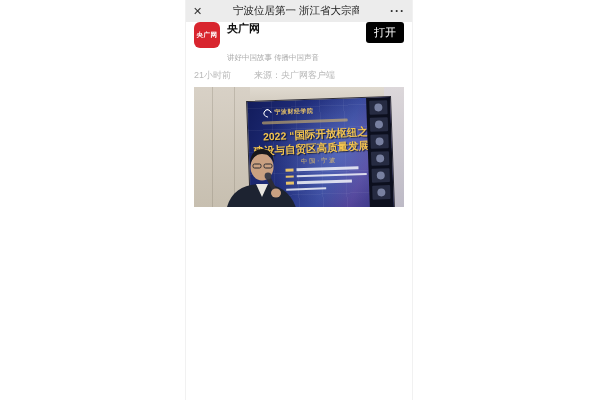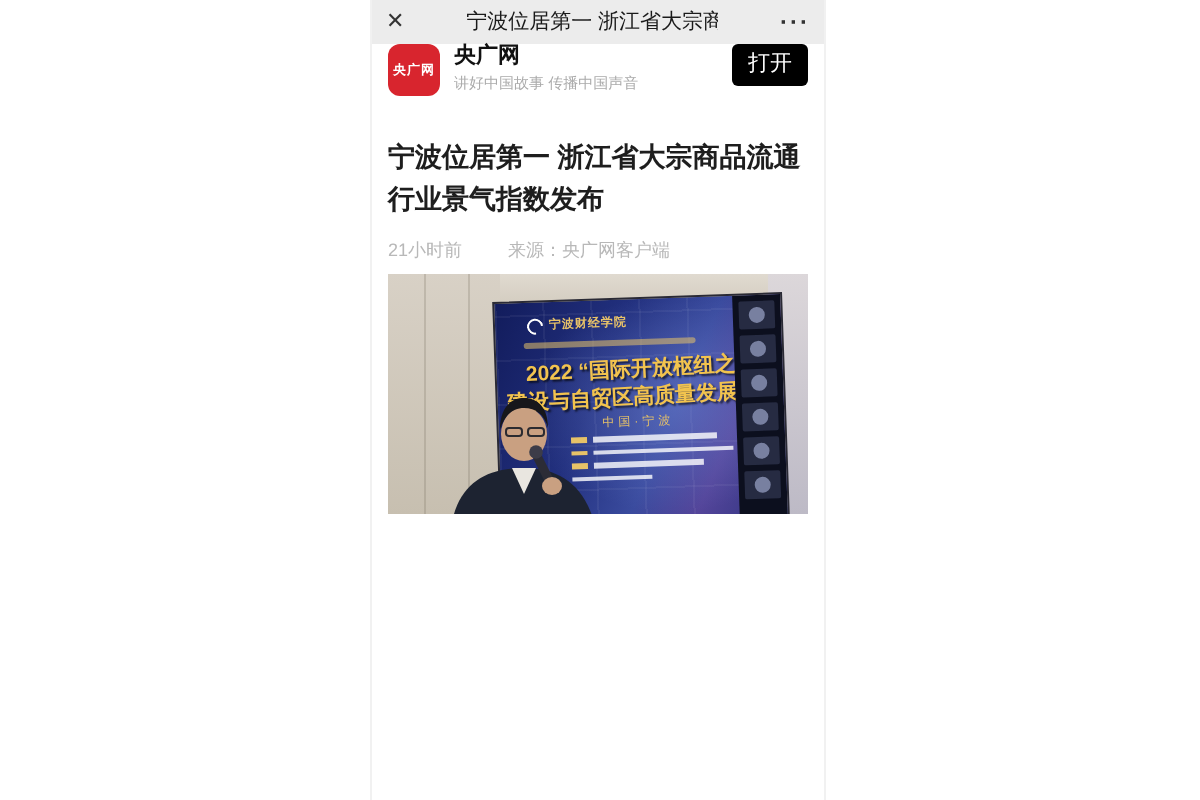--- a/index.html
+++ b/index.html
@@ -18,21 +18,21 @@
              background:linear-gradient(90deg, rgba(236,236,236,0), #ececec); pointer-events:none; }
   .tb-more { font-size:12px; color:#333; font-weight:bold; letter-spacing:1px; line-height:1; cursor:pointer; }
 
   
   .banner { height:38px; background:#fff; display:flex; align-items:flex-start; padding:0 8px; }
   .logo { width:26px; height:26px; background:#d8252e; border-radius:6px; flex:0 0 auto;
           display:flex; align-items:center; justify-content:center; }
   .logo span { color:#fff; font-size:6.5px; font-weight:bold; letter-spacing:.5px; }
   .app-info { flex:1; margin-left:7px; min-width:0; }
   .app-name { font-size:11px; font-weight:bold; color:#111; line-height:1.15; }
-  .tagline { font-size:7.5px; color:#ababab; margin-top:2px; white-space:nowrap; }
+  .tagline { font-size:7.5px; color:#ababab; margin-top:18px; white-space:nowrap; }
   .open-btn { background:#000000; color:#fff; border:none; border-radius:3px;
               font-size:11px; line-height:1; padding:5px 8px; font-family:Liberation Serif, serif; cursor:pointer; }
 
   
   .article { padding:0 8px; }
   .a-title { margin-top:8px; font-size:13.5px; line-height:21px; font-weight:bold; color:#1e1e1e; }
   .meta { margin-top:9px; font-size:9px; color:#b8b8b8; }
   .meta .src { margin-left:23px; }
   .body-text { margin-top:11px; font-size:11px; line-height:19px; color:#3e3e3e; text-align:justify; }
 
@@ -99,21 +99,20 @@
         <span>央广网</span>
       </div>
       <div class="app-info">
         <div class="app-name">央广网</div>
         <div class="tagline">讲好中国故事 传播中国声音</div>
       </div>
       <button class="open-btn">打开</button>
     </div>
 
     <div class="article">
-      <h1 class="a-title">宁波位居第一 浙江省大宗商品流通行业景气指数发布</h1>
       <div class="meta">
         <span>21小时前</span><span class="src">来源：央广网客户端</span>
       </div>
 
       <div class="photo">
         <div class="ph-ceiling"></div>
         <div class="ph-wall-left"></div>
         <div class="ph-wall-right"></div>
 
         <div class="ph-screen">

